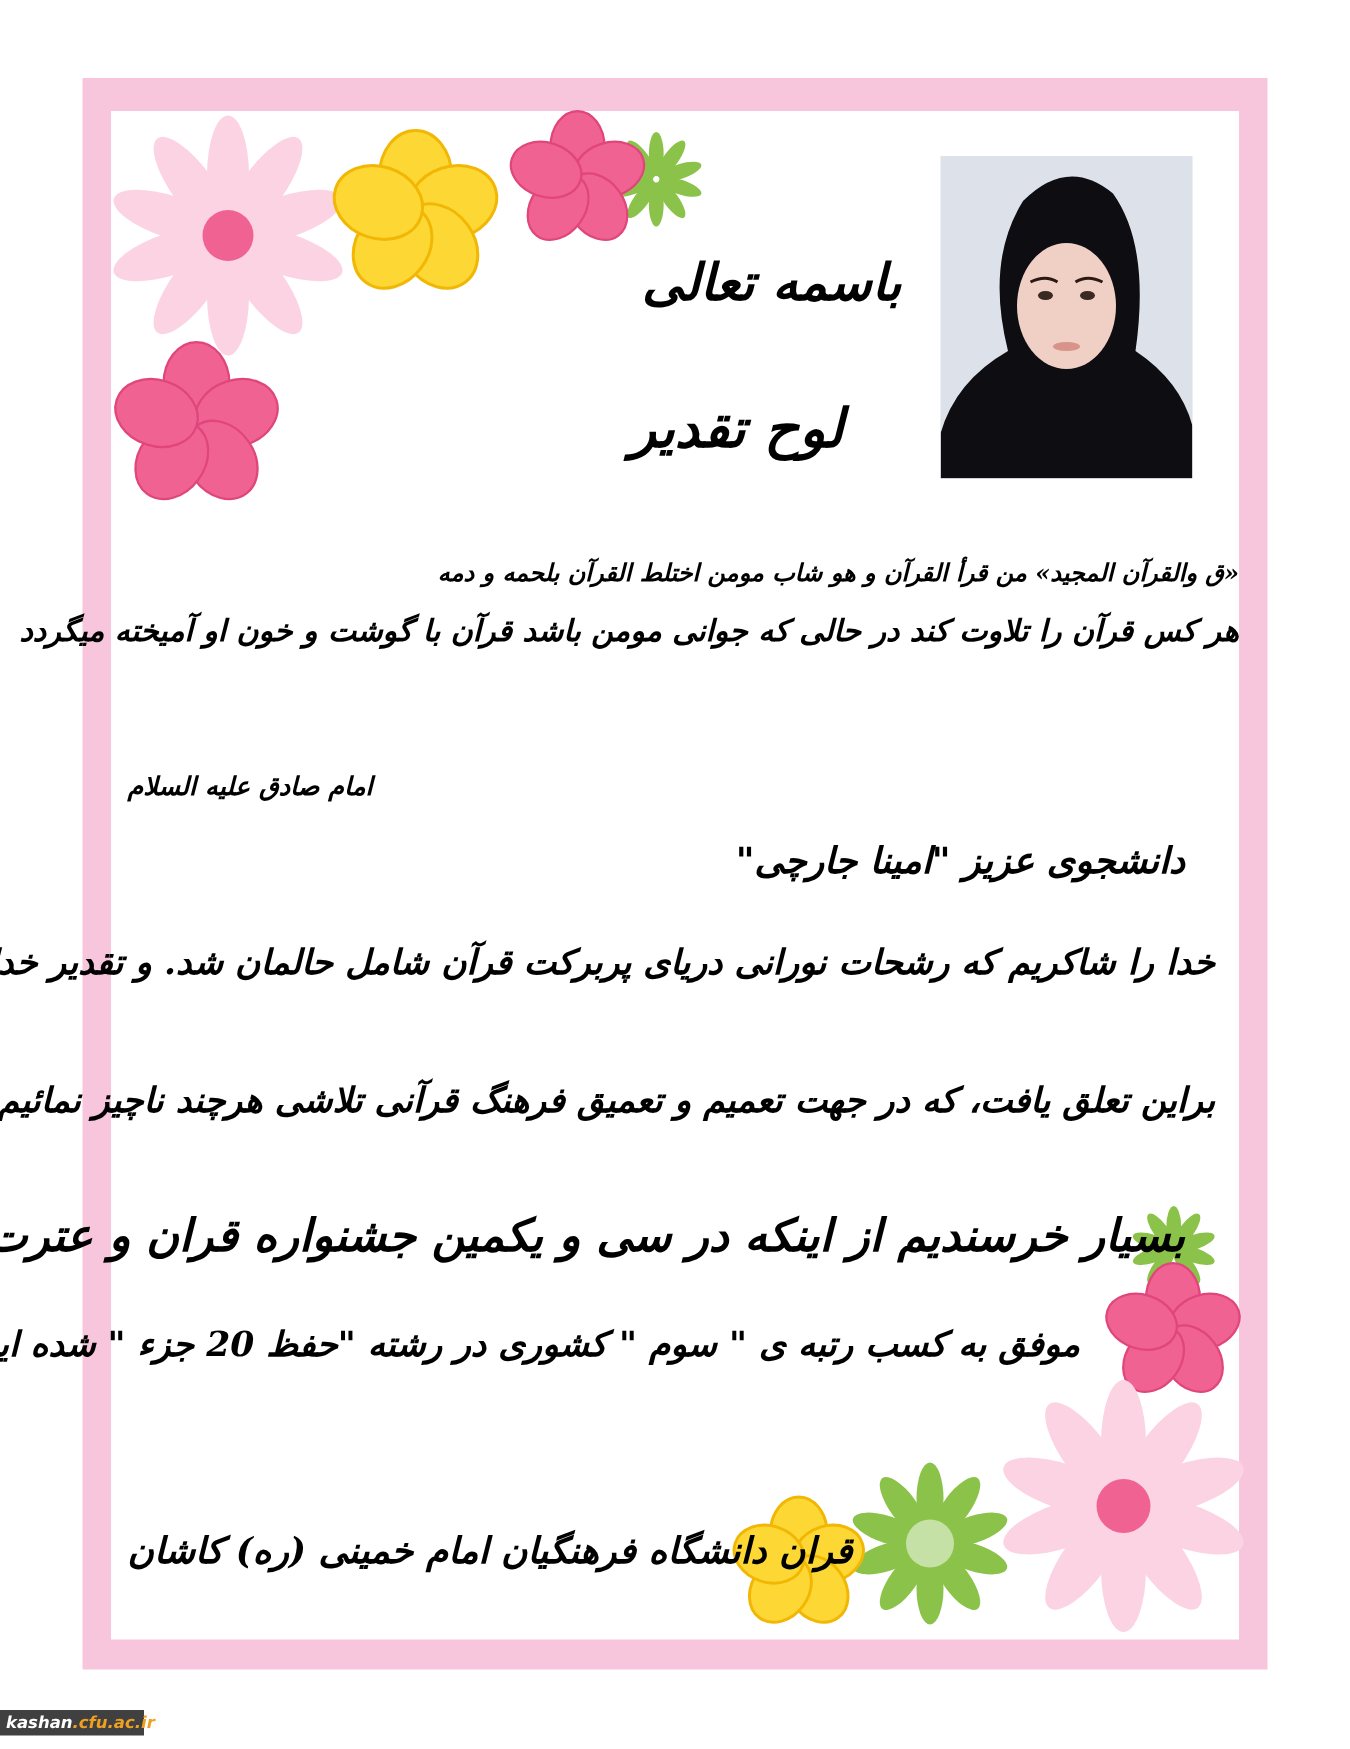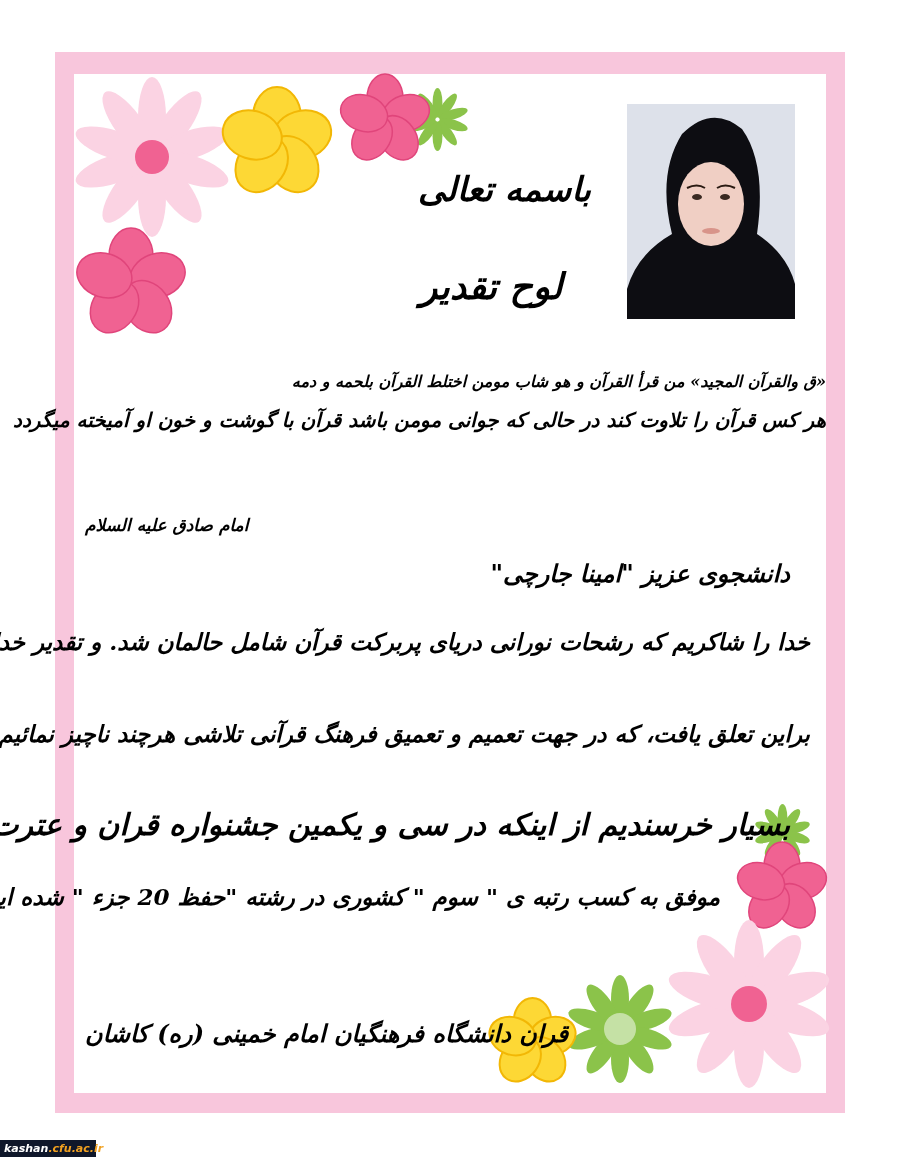--- a/index.html
+++ b/index.html
@@ -4,21 +4,21 @@
 <style>
   html, body { margin:0; padding:0; }
   body { width:900px; height:1166px; background:#ffffff; position:relative; overflow:hidden;
          font-family: "DejaVu Serif", serif; }
   .frame { position:absolute; left:55px; top:52px; width:790px; height:1061px; background:#f8c6dc; }
   .inner { position:absolute; left:74px; top:74px; width:752px; height:1019px; background:#ffffff; }
   .txt { position:absolute; direction:rtl; color:#000; font-family:"DejaVu Serif", serif;
          font-style:italic; font-weight:bold; white-space:nowrap; line-height:1; }
   .flower { position:absolute; }
   .photo { position:absolute; left:627px; top:104px; width:168px; height:215px; background:#dfe2ea; overflow:hidden; }
-  .watermark { position:absolute; left:0; top:1140px; width:96px; height:17px; background:#0f172a;
+  .watermark { position:absolute; left:0; top:1140px; width:96px; height:17px; background:#404040;
                font-family:"DejaVu Sans", sans-serif; font-size:11px; font-weight:bold; font-style:italic;
                line-height:17px; padding-left:4px; box-sizing:border-box; }
   .wm-a { color:#ffffff; } .wm-b { color:#f0a020; }
 </style>
 </head>
 <body>
 
 <div class="frame"></div>
 <div class="inner"></div>
 
@@ -155,21 +155,21 @@
     <path d="M0 215 L0 185 Q10 150 45 130 Q30 70 55 30 Q85 0 115 25 Q140 60 130 130 Q160 150 168 180 L168 215 Z" fill="#0d0d12"></path>
     <ellipse cx="84" cy="100" rx="33" ry="42" fill="#f0cfc4"></ellipse>
     <ellipse cx="70" cy="93" rx="5" ry="3" fill="#3a2a22"></ellipse>
     <ellipse cx="98" cy="93" rx="5" ry="3" fill="#3a2a22"></ellipse>
     <path d="M60 84 Q70 79 78 84" stroke="#2a1a12" stroke-width="2" fill="none"></path>
     <path d="M90 84 Q98 79 108 84" stroke="#2a1a12" stroke-width="2" fill="none"></path>
     <ellipse cx="84" cy="127" rx="9" ry="3" fill="#d8948a"></ellipse>
   </svg>
 </div>
 
-<div class="txt" style="left:418px; top:172px; font-size:34px;">باسمه تعالی</div>
+<div class="txt" style="left:428px; top:172px; font-size:34px;">باسمه تعالی</div>
 <div class="txt" style="left:420px; top:268px; font-size:36px;">لوح تقدیر</div>
 
 <div class="txt" style="right:74px; top:374px; font-size:16px;">«ق والقرآن المجید» من قرأ القرآن و هو شاب مومن اختلط القرآن بلحمه و دمه</div>
 <div class="txt" style="right:74px; top:410px; font-size:20px;font-style:italic;">هر کس قرآن را تلاوت کند در حالی که جوانی مومن باشد قرآن با گوشت و خون او آمیخته میگردد</div>
 <div class="txt" style="left:85px; top:488px; font-size:17px; direction:rtl;margin-top:29px;">امام صادق علیه السلام</div>
 
 <div class="txt" style="right:110px; top:562px; font-size:24px;">دانشجوی عزیز "امینا جارچی"</div>
 
 <div class="txt" style="right:90px; top:630px; font-size:23px;">خدا را شاکریم که رشحات نورانی دریای پربرکت قرآن شامل حالمان شد. و تقدیر خداوند</div>
 <div class="txt" style="right:90px; top:722px; font-size:23px;">براین تعلق یافت، که در جهت تعمیم و تعمیق فرهنگ قرآنی تلاشی هرچند ناچیز نمائیم.</div>

